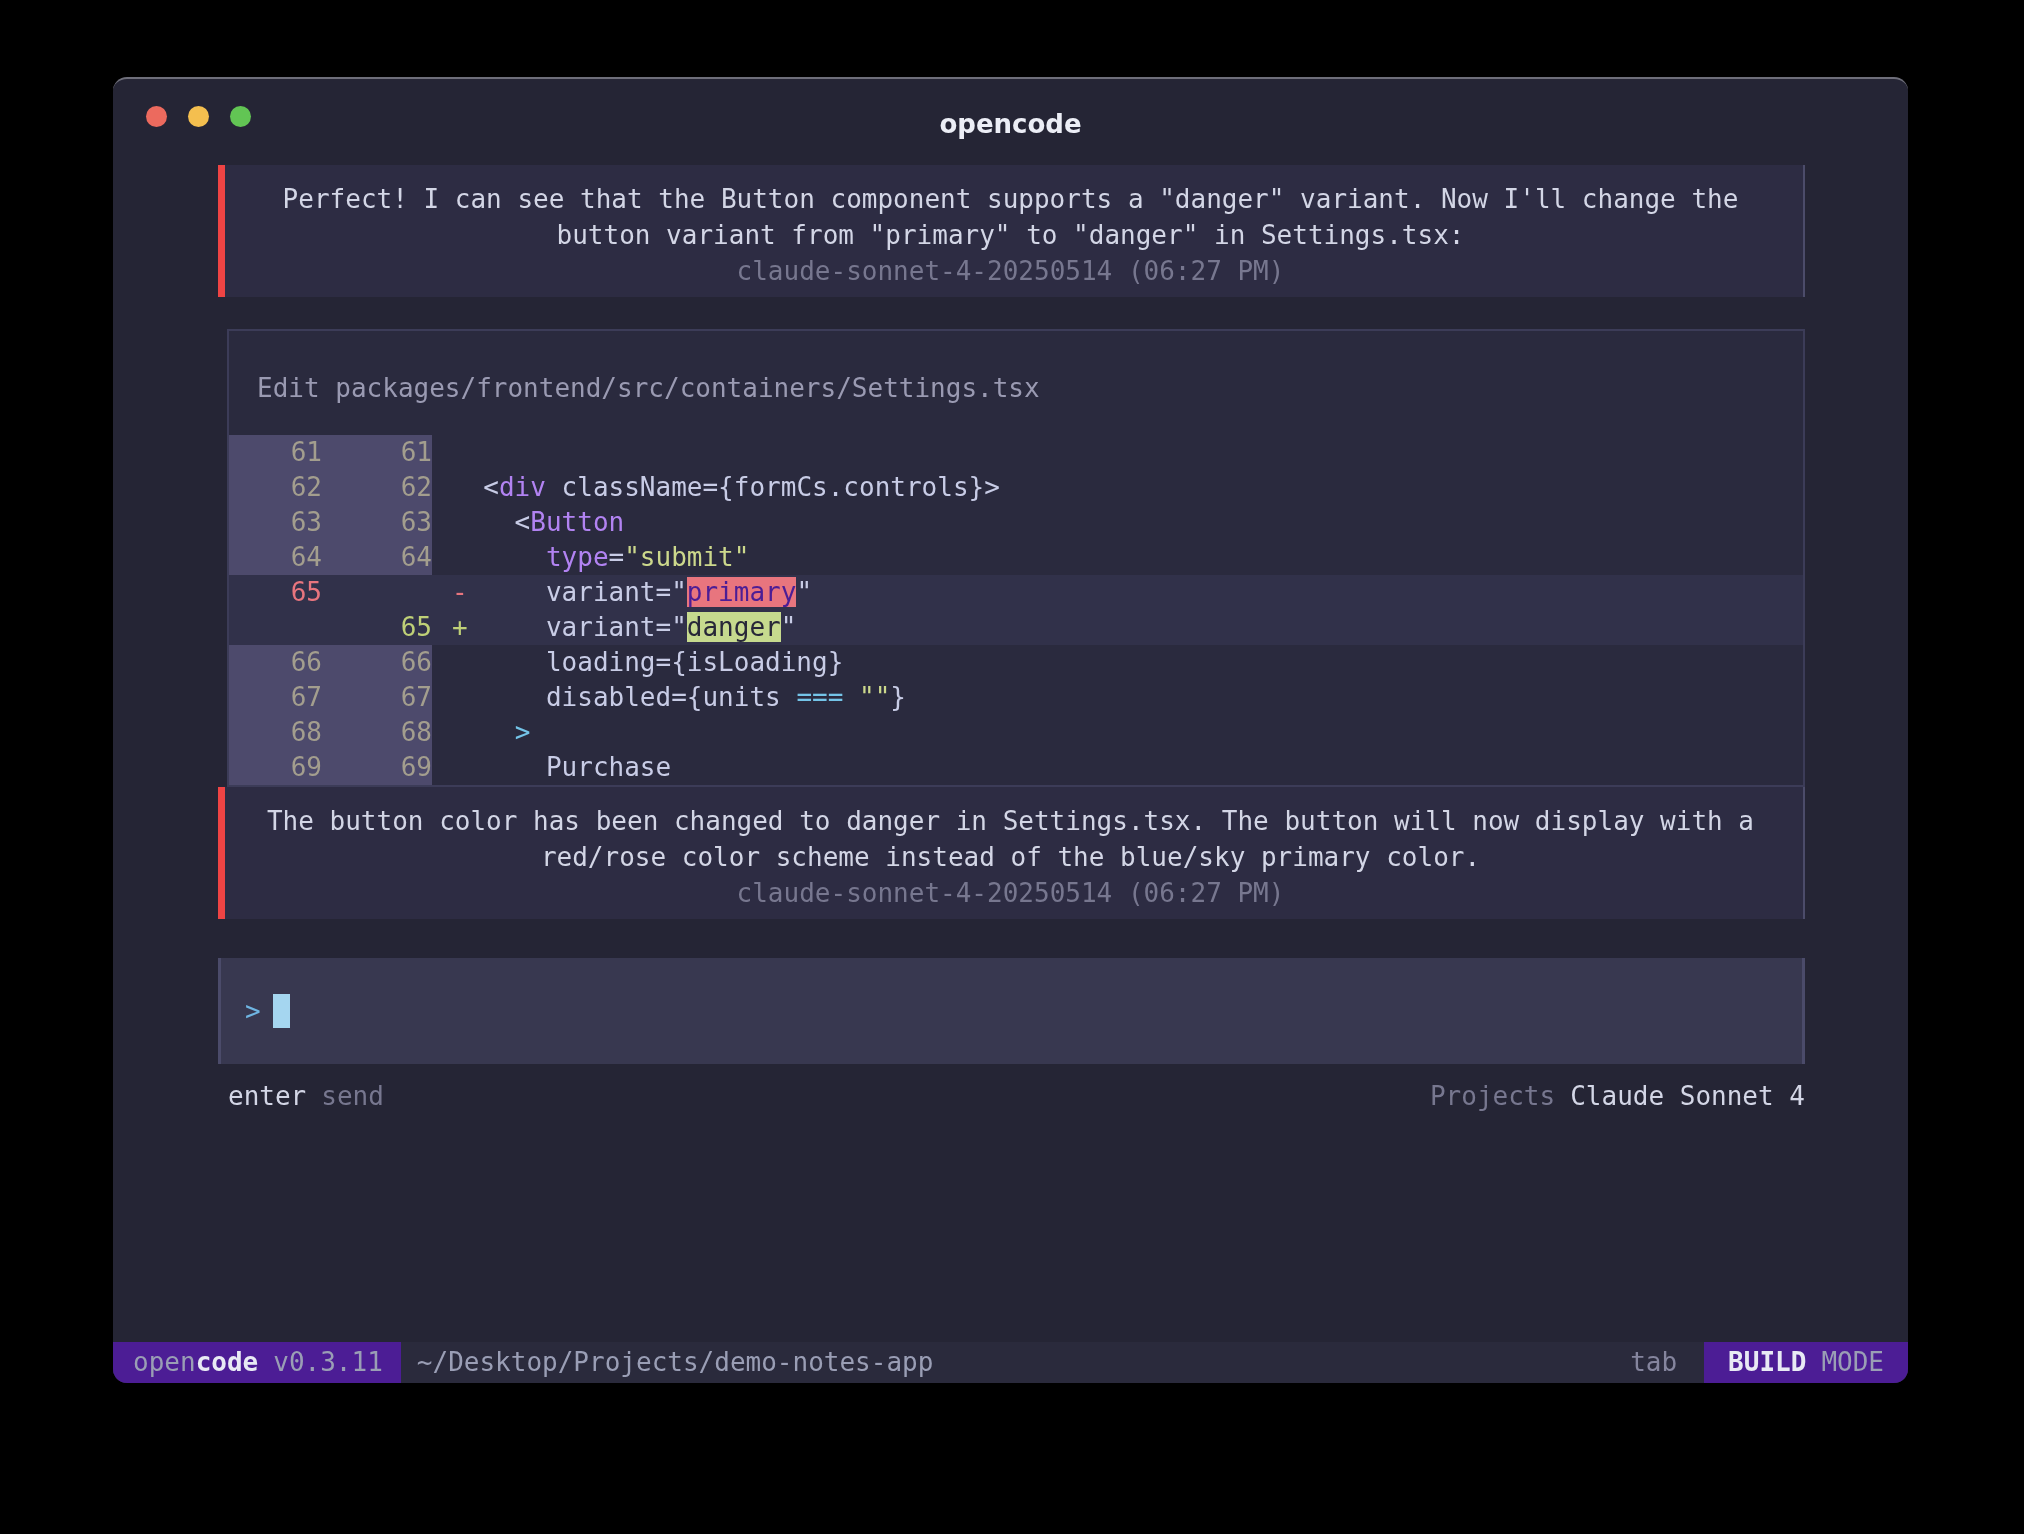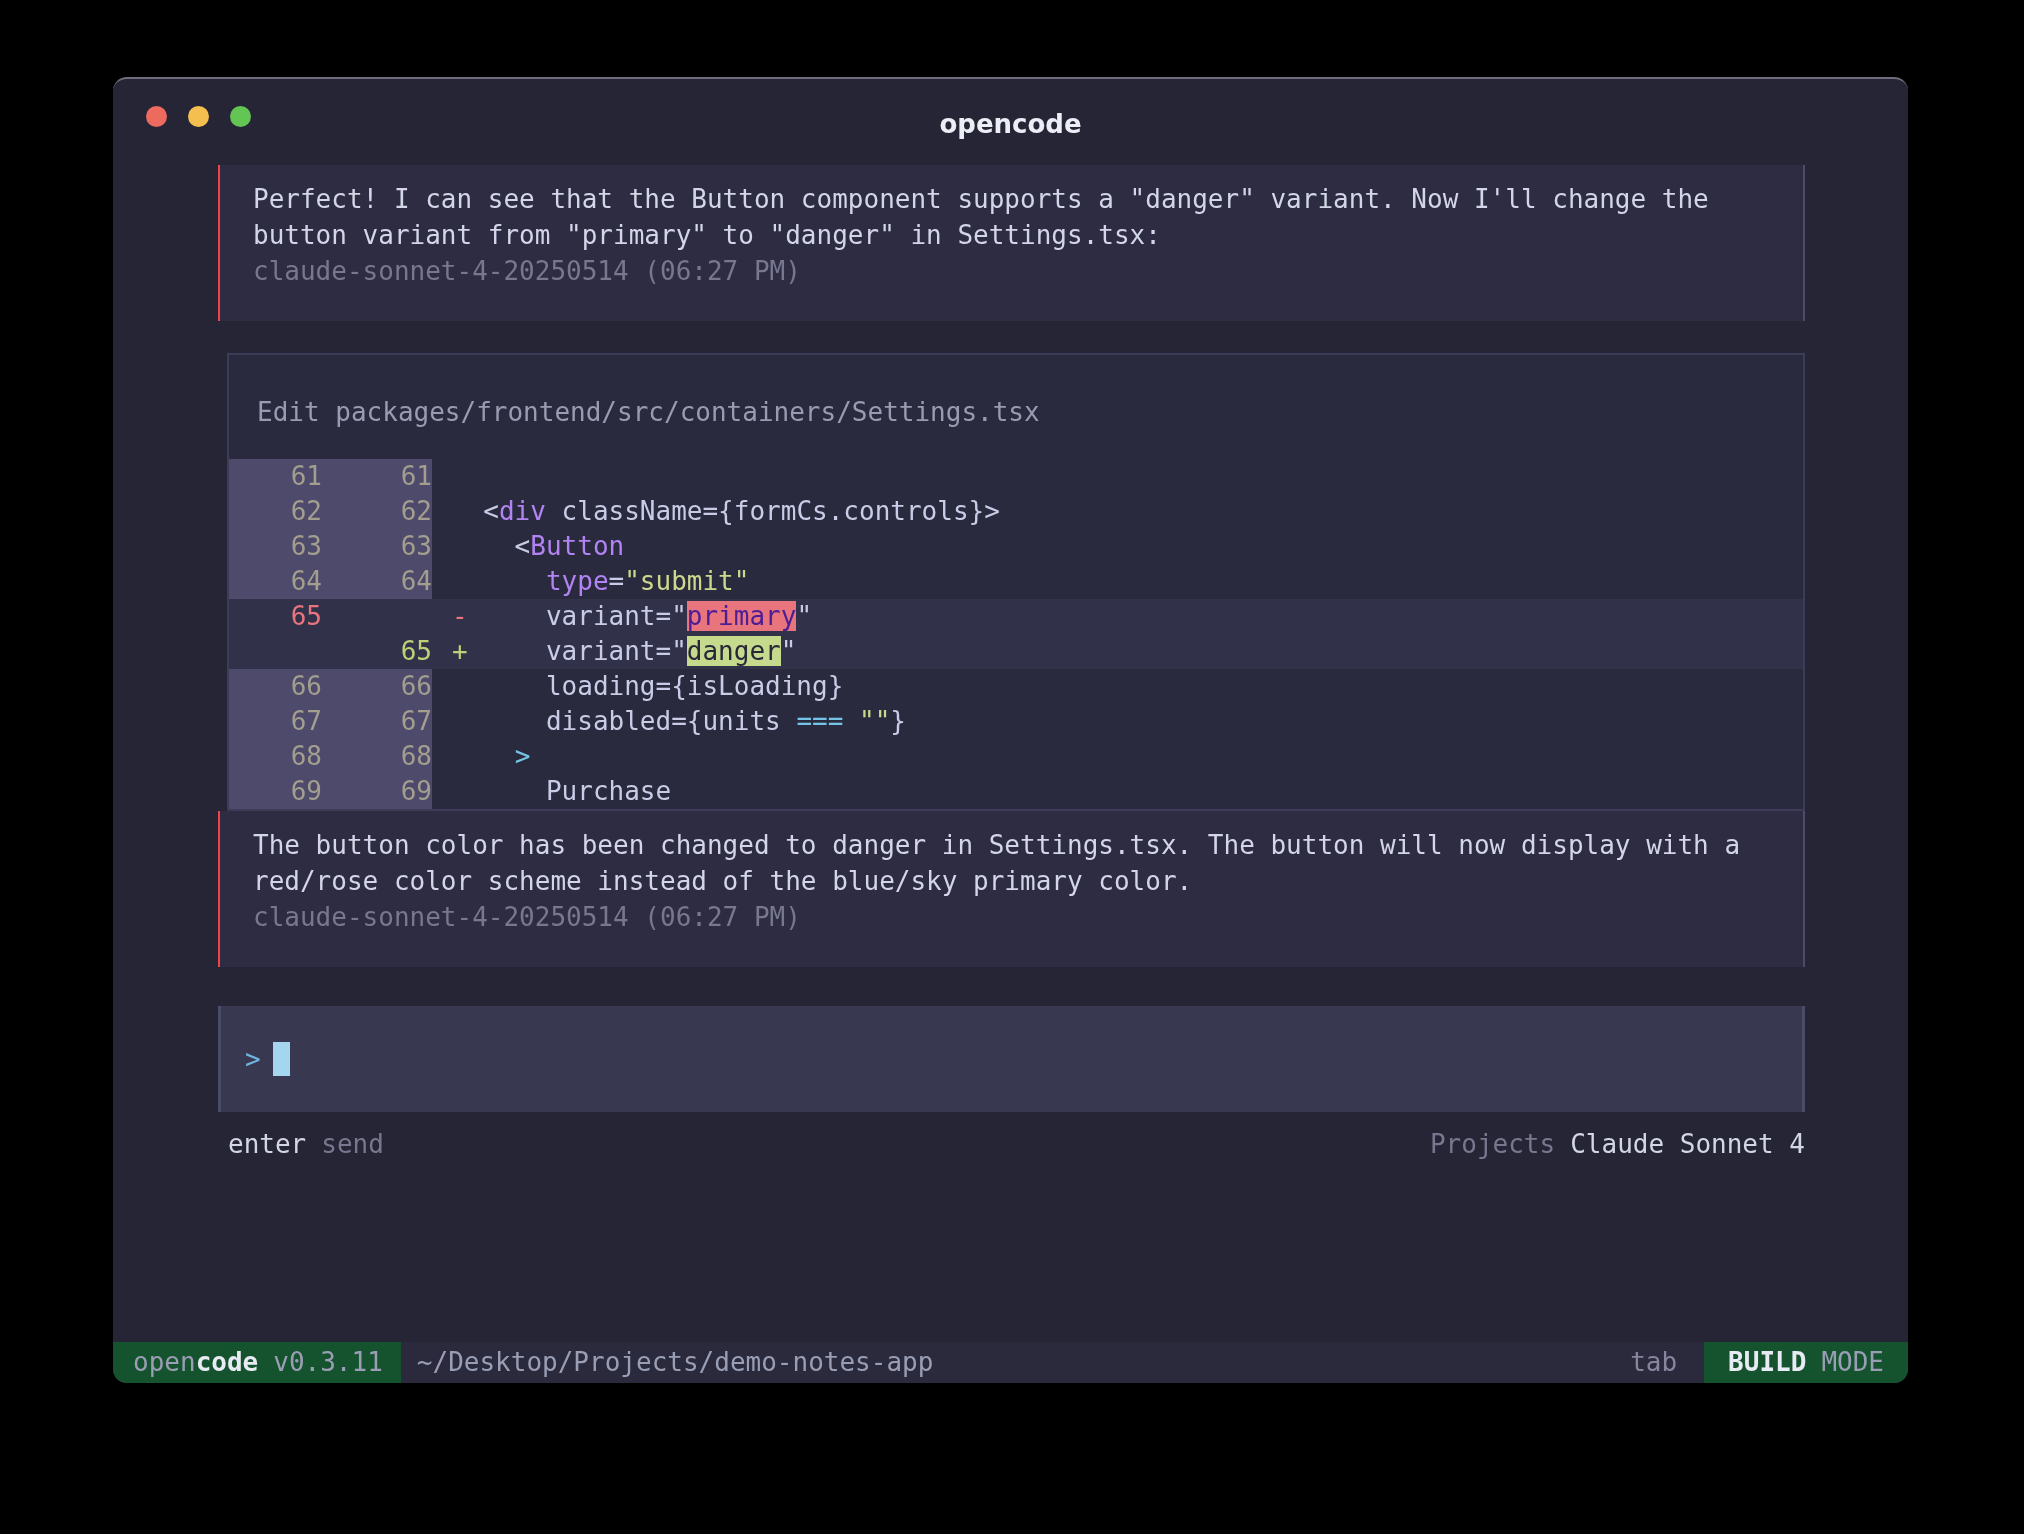--- a/index.html
+++ b/index.html
@@ -29,22 +29,22 @@
   .session-header{
     margin-top:48px;border-left:4px solid #46466a;border-right:4px solid #46466a;
     padding:5px 36px 5px 36px;box-sizing:border-box;
   }
   .sh-title{font-weight:bold;color:#d6d9f0;line-height:38px;white-space:pre;}
   .sh-row2{display:flex;justify-content:space-between;line-height:38px;color:#8d8da6;}
   .sh-links{display:flex;}
   .sh-unshare{margin-left:31px;}
   
   .msg{
-    background:#2d2c43;border-left:2px solid #ef4444;border-right:2px solid #4c4c6a;
-    padding:16px 40px 32px 33px;line-height:36px;color:#d3d6e6;box-sizing:border-box;
+    background:#2d2c43;border-left:7px solid #ef4444;border-right:2px solid #4c4c6a;
+    padding:16px 40px 8px 33px;line-height:36px;color:#d3d6e6;box-sizing:border-box;text-align:center;
   }
   .msg-first{margin-top:24px;}
   .msg-meta{color:#77778f;}
   
   .tool{
     margin:32px 0 0 9px;background:#2a2a3e;border:2px solid #3c3c58;
     padding:40px 0 0 0;box-sizing:border-box;
   }
   .tool-title{color:#9a9ab2;line-height:34px;margin:0 0 0 28px;}
   .diff{margin-top:30px;}
@@ -74,21 +74,21 @@
   .cursor{width:17px;height:34px;background:#a5d6f0;}
   .hints{display:flex;justify-content:space-between;margin-top:14px;line-height:36px;padding-left:10px;}
   .dim{color:#77778f;}
   .bright{color:#d3d6e6;}
   .sp-l{margin-left:15px;}
   
   .statusbar{
     position:absolute;left:0;right:0;bottom:0;height:41px;background:#2a2a3c;
     display:flex;align-items:center;font-size:26px;line-height:41px;white-space:nowrap;
   }
-  .sb-chip{background:#14532d;height:41px;display:flex;align-items:flex-start;}
+  .sb-chip{background:#4c1d95;height:41px;display:flex;align-items:flex-start;}
   .sb-chip-left{padding:0 18px 0 20px;}
   .sb-chip-right{padding:0 24px 0 24px;margin-left:27px;}
   .sb-dim{color:#9a9eb5;}
   .sb-bright{color:#e8eaf4;font-weight:bold;}
   .sb-path{margin-left:16px;color:#9a9eb5;text-align:right;}
   .sb-spacer{flex:1;}
   .sb-tab{color:#85859e;}
 </style>
 </head>
 <body>

